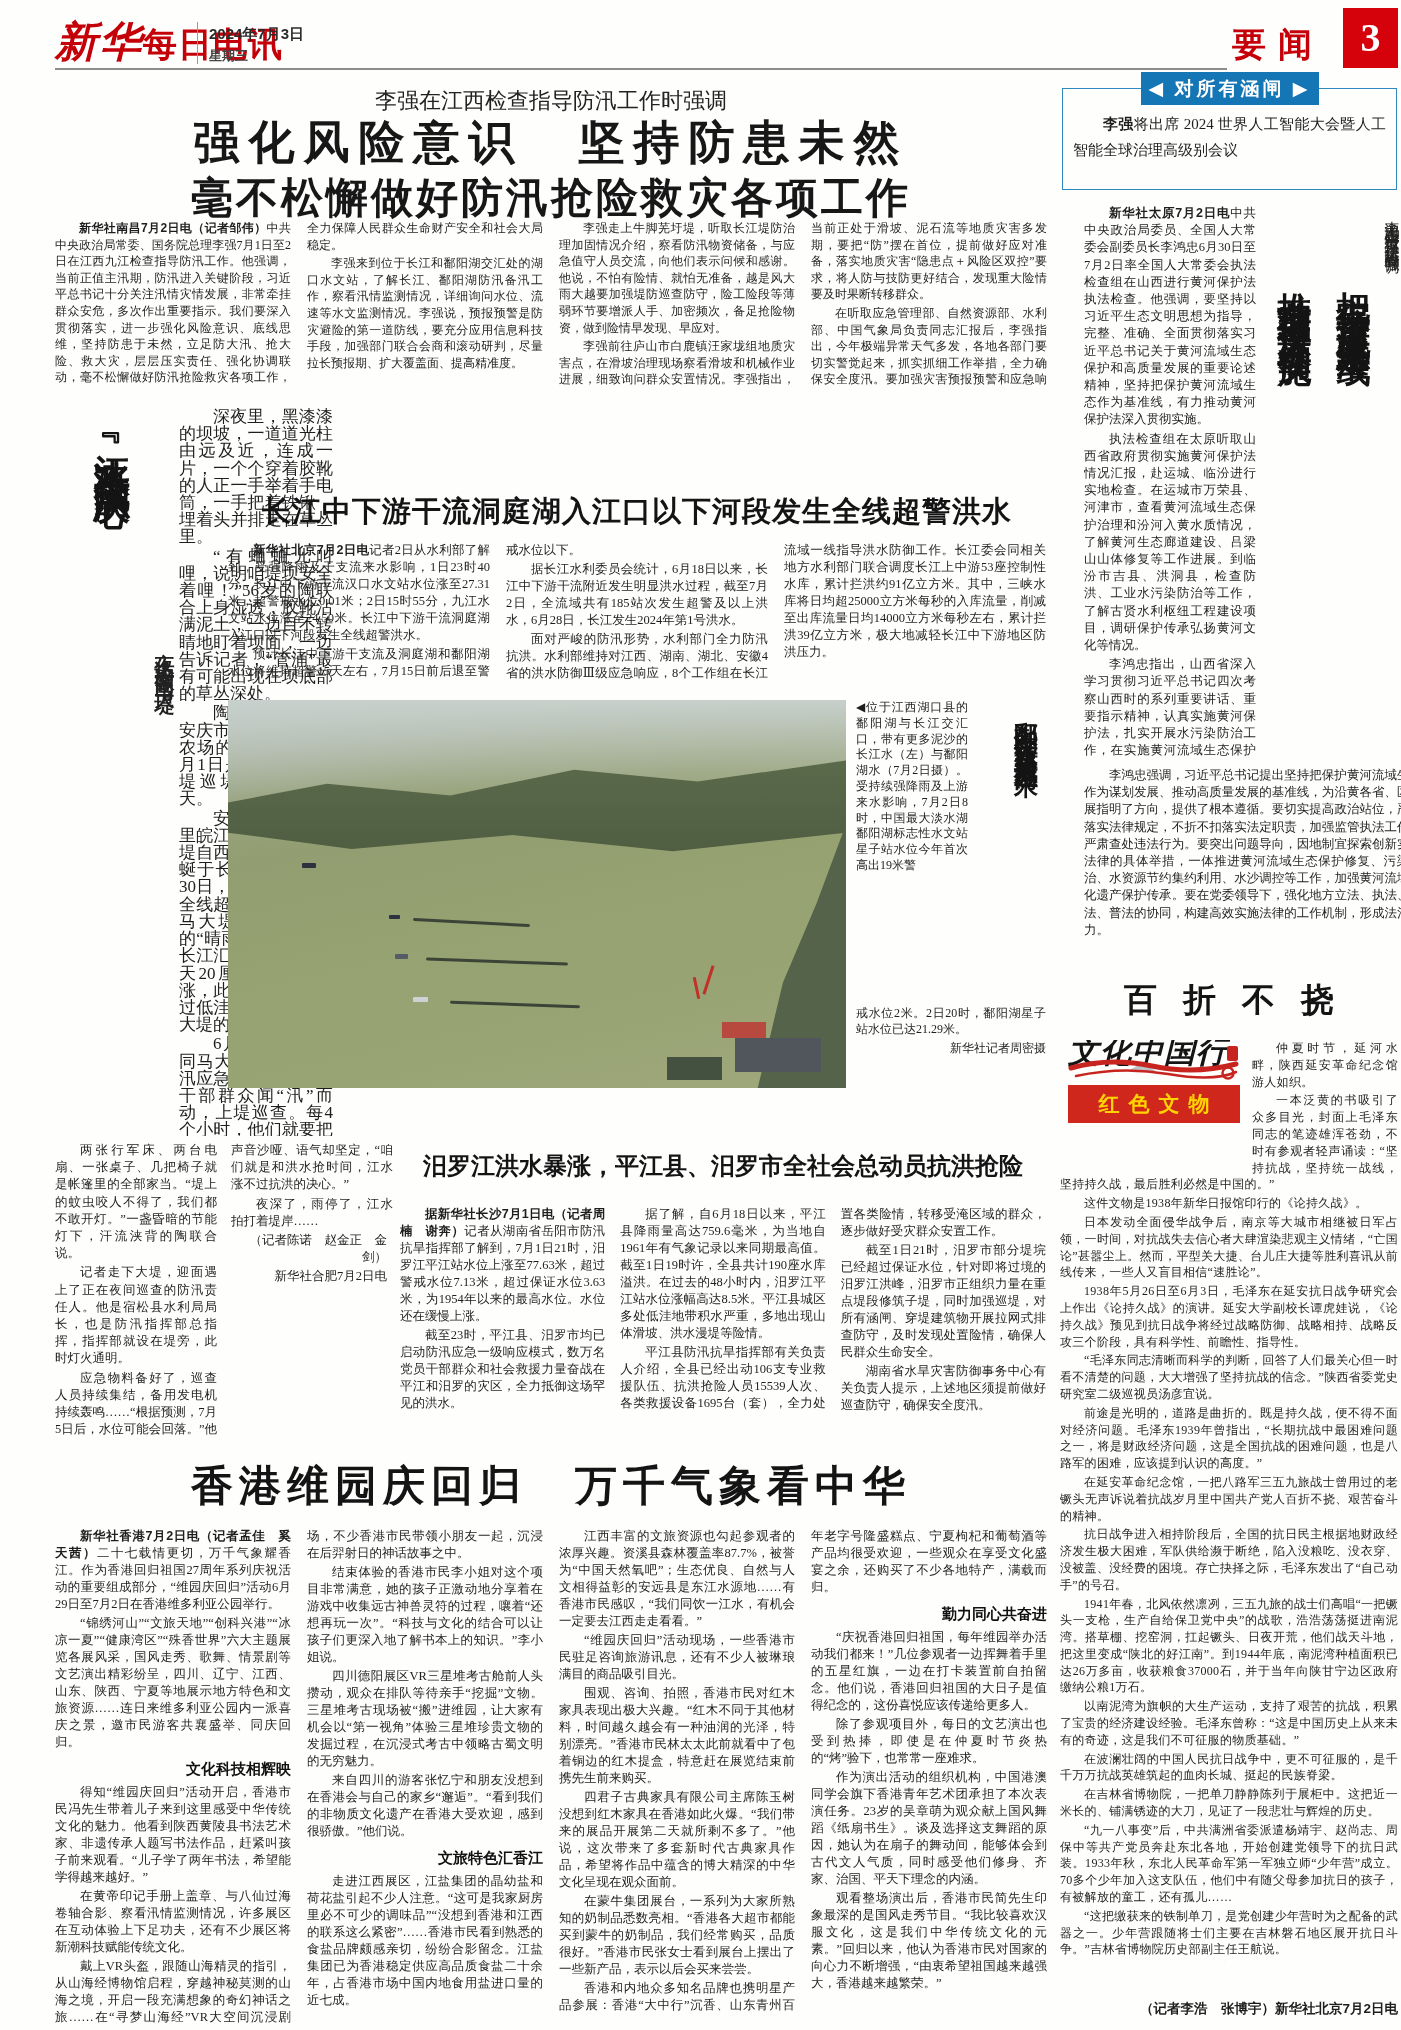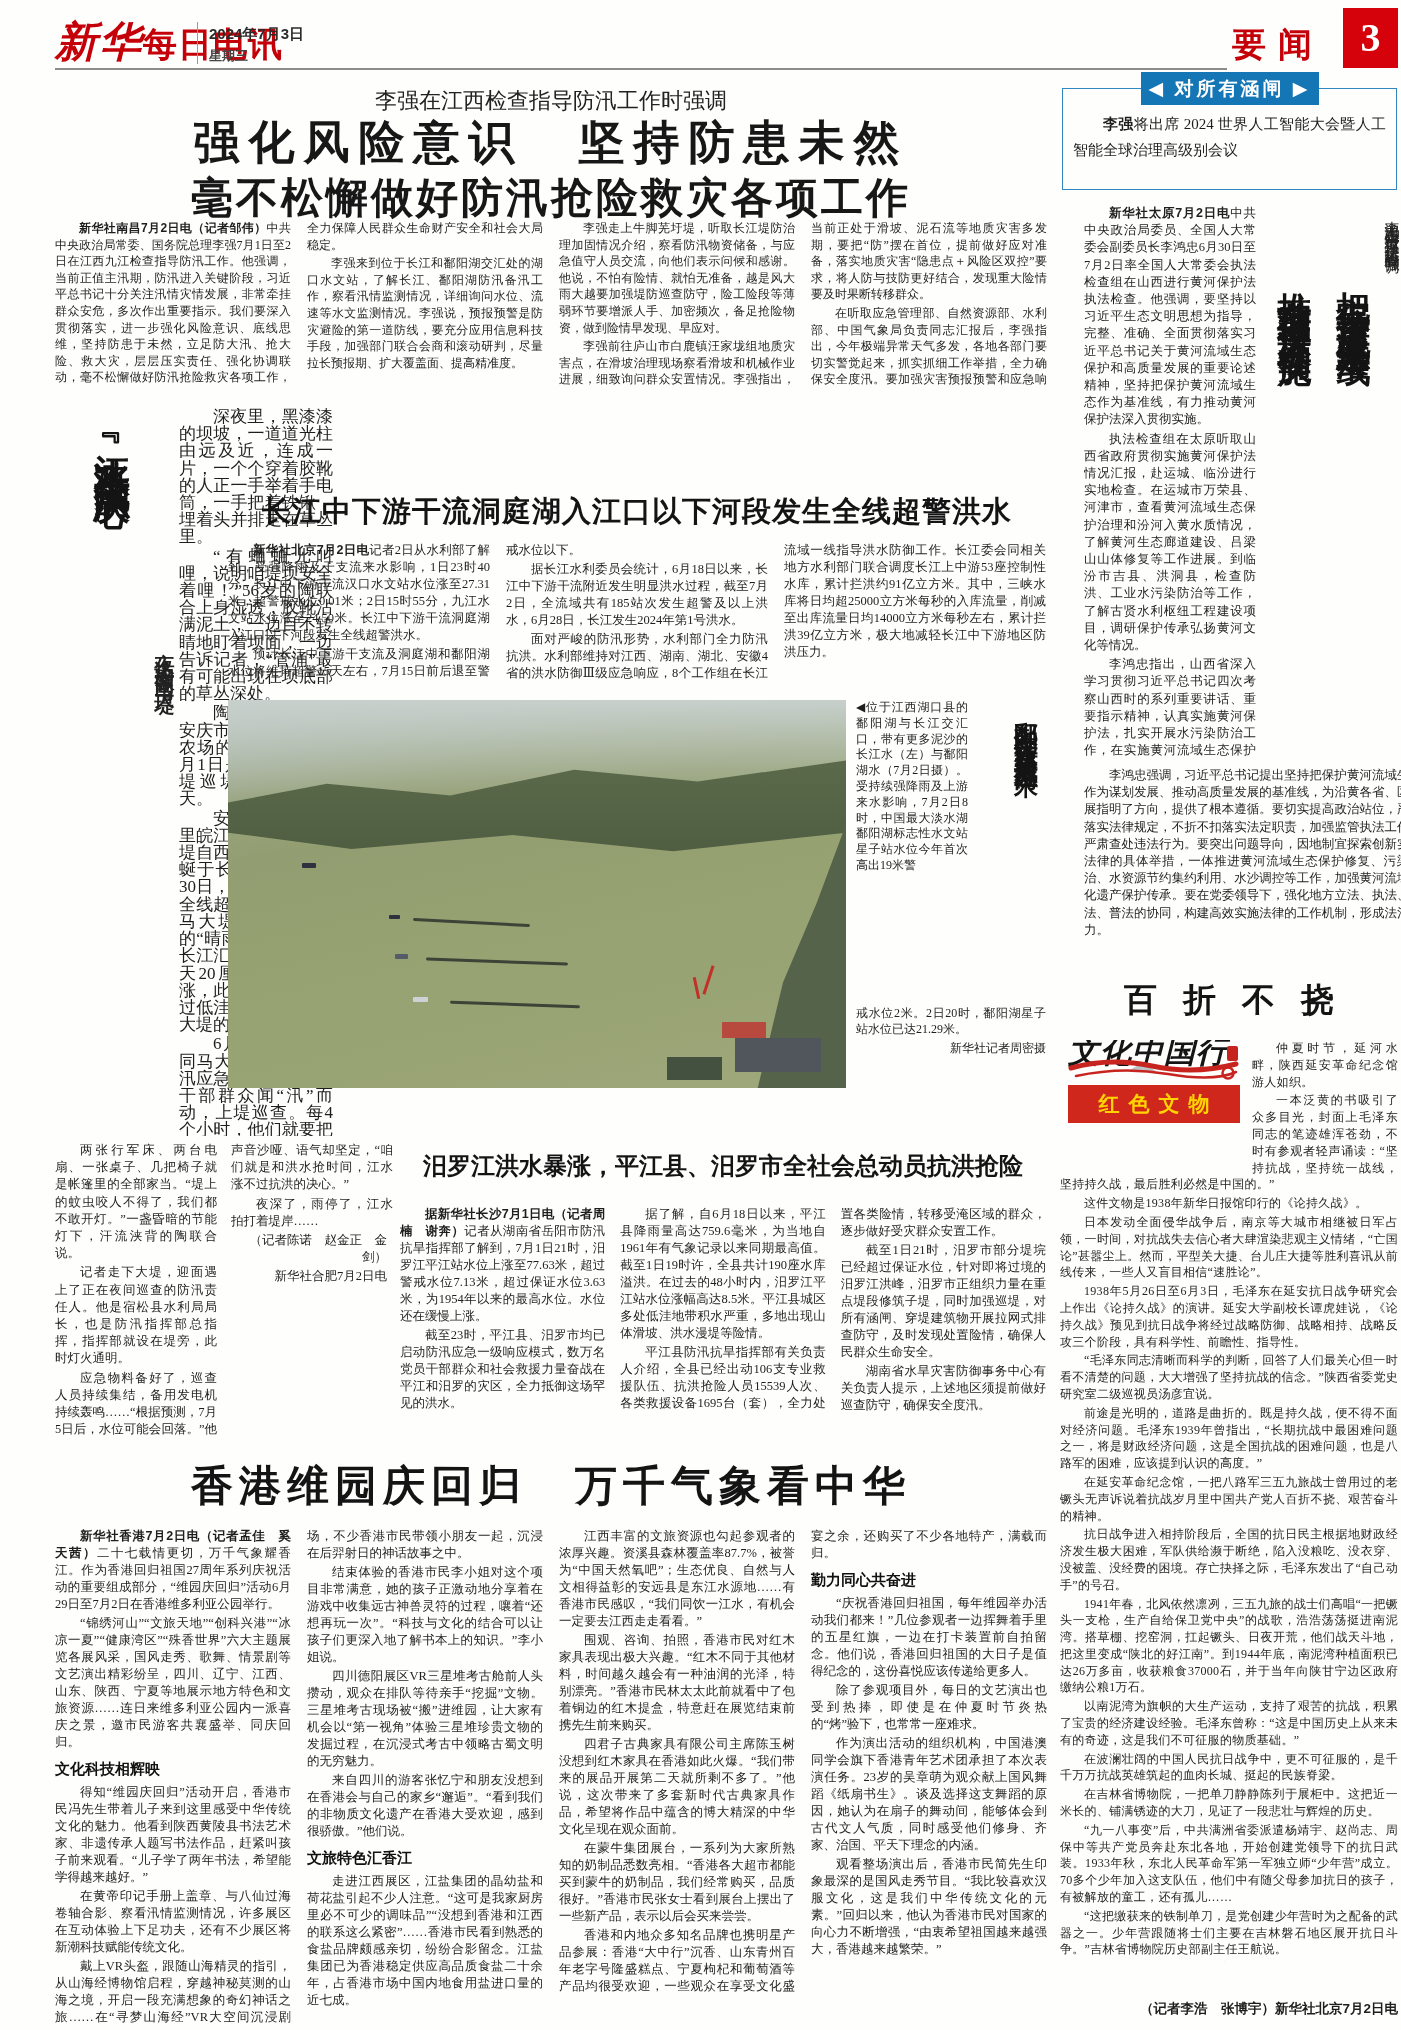--- a/index.html
+++ b/index.html
@@ -3,21 +3,21 @@
 <meta charset="utf-8">
 <style>
   html,body{margin:0;padding:0;background:#eceae6;}
   .page{position:relative;width:1401px;height:2030px;background:#fefefd;margin:0 auto;overflow:hidden;
         font-family:"Liberation Serif","DejaVu Serif",serif;color:#1e1e1e;}
   .sans{font-family:"Liberation Sans","DejaVu Sans",sans-serif;}
   .abs{position:absolute;}
   p{margin:0 0 2px;text-indent:2em;text-align:justify;}
   .byline{text-indent:0;text-align:right;padding-right:6px;}
   .sub-head{font-family:"Liberation Sans","DejaVu Sans",sans-serif;font-weight:bold;font-size:15px;
-            text-align:left;margin:9px 0 7px;text-indent:0;break-inside:avoid;color:#111;}
+            text-align:right;margin:9px 0 7px;text-indent:0;break-inside:avoid;color:#111;}
   b{font-family:"Liberation Sans","DejaVu Sans",sans-serif;font-weight:bold;}
 
   
   .m-logo{left:55px;top:14px;color:#c40109;font-weight:900;}
   .m-logo .xh{font-size:42px;font-style:italic;letter-spacing:2px;}
   .m-logo .mr{font-size:34px;letter-spacing:1px;margin-top:40px;}
   .m-div{left:197px;top:22px;width:1px;height:42px;background:#9a9a9a;}
   .m-date{left:209px;top:23px;font-size:15px;font-weight:bold;color:#2b2b2b;line-height:1.5;}
   .m-date .wk{font-size:13px;font-weight:bold;color:#444;}
   .m-sec{left:1232px;top:22px;font-size:34px;font-weight:900;color:#c40109;letter-spacing:12px;}
@@ -259,20 +259,21 @@
         <div class="sub-head">文化科技相辉映</div>
         <p>得知“维园庆回归”活动开启，香港市民冯先生带着儿子来到这里感受中华传统文化的魅力。他看到陕西黄陵县书法艺术家、非遗传承人题写书法作品，赶紧叫孩子前来观看。“儿子学了两年书法，希望能学得越来越好。”</p>
         <p>在黄帝印记手册上盖章、与八仙过海卷轴合影、察看汛情监测情况，许多展区在互动体验上下足功夫，还有不少展区将新潮科技赋能传统文化。</p>
         <p>戴上VR头盔，跟随山海精灵的指引，从山海经博物馆启程，穿越神秘莫测的山海之境，开启一段充满想象的奇幻神话之旅……在“寻梦山海经”VR大空间沉浸剧场，不少香港市民带领小朋友一起，沉浸在后羿射日的神话故事之中。</p>
         <p>结束体验的香港市民李小姐对这个项目非常满意，她的孩子正激动地分享着在游戏中收集远古神兽灵符的过程，嚷着“还想再玩一次”。“科技与文化的结合可以让孩子们更深入地了解书本上的知识。”李小姐说。</p>
         <p>四川德阳展区VR三星堆考古舱前人头攒动，观众在排队等待亲手“挖掘”文物。三星堆考古现场被“搬”进维园，让大家有机会以“第一视角”体验三星堆珍贵文物的发掘过程，在沉浸式考古中领略古蜀文明的无穷魅力。</p>
         <p>来自四川的游客张忆宁和朋友没想到在香港会与自己的家乡“邂逅”。“看到我们的非物质文化遗产在香港大受欢迎，感到很骄傲。”他们说。</p>
         <div class="sub-head">文旅特色汇香江</div>
         <p>走进江西展区，江盐集团的晶幼盐和荷花盐引起不少人注意。“这可是我家厨房里必不可少的调味品”“没想到香港和江西的联系这么紧密”……香港市民看到熟悉的食盐品牌颇感亲切，纷纷合影留念。江盐集团已为香港稳定供应高品质食盐二十余年，占香港市场中国内地食用盐进口量的近七成。</p>
         <p>江西丰富的文旅资源也勾起参观者的浓厚兴趣。资溪县森林覆盖率87.7%，被誉为“中国天然氧吧”；生态优良、自然与人文相得益彰的安远县是东江水源地……有香港市民感叹，“我们同饮一江水，有机会一定要去江西走走看看。”</p>
+        <p>“维园庆回归”活动现场，一些香港市民驻足咨询旅游讯息，还有不少人被琳琅满目的商品吸引目光。</p>
         <p>围观、咨询、拍照，香港市民对红木家具表现出极大兴趣。“红木不同于其他材料，时间越久越会有一种油润的光泽，特别漂亮。”香港市民林太太此前就看中了包着铜边的红木提盒，特意赶在展览结束前携先生前来购买。</p>
         <p>四君子古典家具有限公司主席陈玉树没想到红木家具在香港如此火爆。“我们带来的展品开展第二天就所剩不多了。”他说，这次带来了多套新时代古典家具作品，希望将作品中蕴含的博大精深的中华文化呈现在观众面前。</p>
         <p>在蒙牛集团展台，一系列为大家所熟知的奶制品悉数亮相。“香港各大超市都能买到蒙牛的奶制品，我们经常购买，品质很好。”香港市民张女士看到展台上摆出了一些新产品，表示以后会买来尝尝。</p>
         <p>香港和内地众多知名品牌也携明星产品参展：香港“大中行”沉香、山东青州百年老字号隆盛糕点、宁夏枸杞和葡萄酒等产品均很受欢迎，一些观众在享受文化盛宴之余，还购买了不少各地特产，满载而归。</p>
         <div class="sub-head">勤力同心共奋进</div>
         <p>“庆祝香港回归祖国，每年维园举办活动我们都来！”几位参观者一边挥舞着手里的五星红旗，一边在打卡装置前自拍留念。他们说，香港回归祖国的大日子是值得纪念的，这份喜悦应该传递给更多人。</p>
         <p>除了参观项目外，每日的文艺演出也受到热捧，即使是在仲夏时节炎热的“烤”验下，也常常一座难求。</p>
         <p>作为演出活动的组织机构，中国港澳同学会旗下香港青年艺术团承担了本次表演任务。23岁的吴章萌为观众献上国风舞蹈《纸扇书生》。谈及选择这支舞蹈的原因，她认为在扇子的舞动间，能够体会到古代文人气质，同时感受他们修身、齐家、治国、平天下理念的内涵。</p>
         <p>观看整场演出后，香港市民简先生印象最深的是国风走秀节目。“我比较喜欢汉服文化，这是我们中华传统文化的元素。”回归以来，他认为香港市民对国家的向心力不断增强，“由衷希望祖国越来越强大，香港越来越繁荣。”</p>
       </div>

